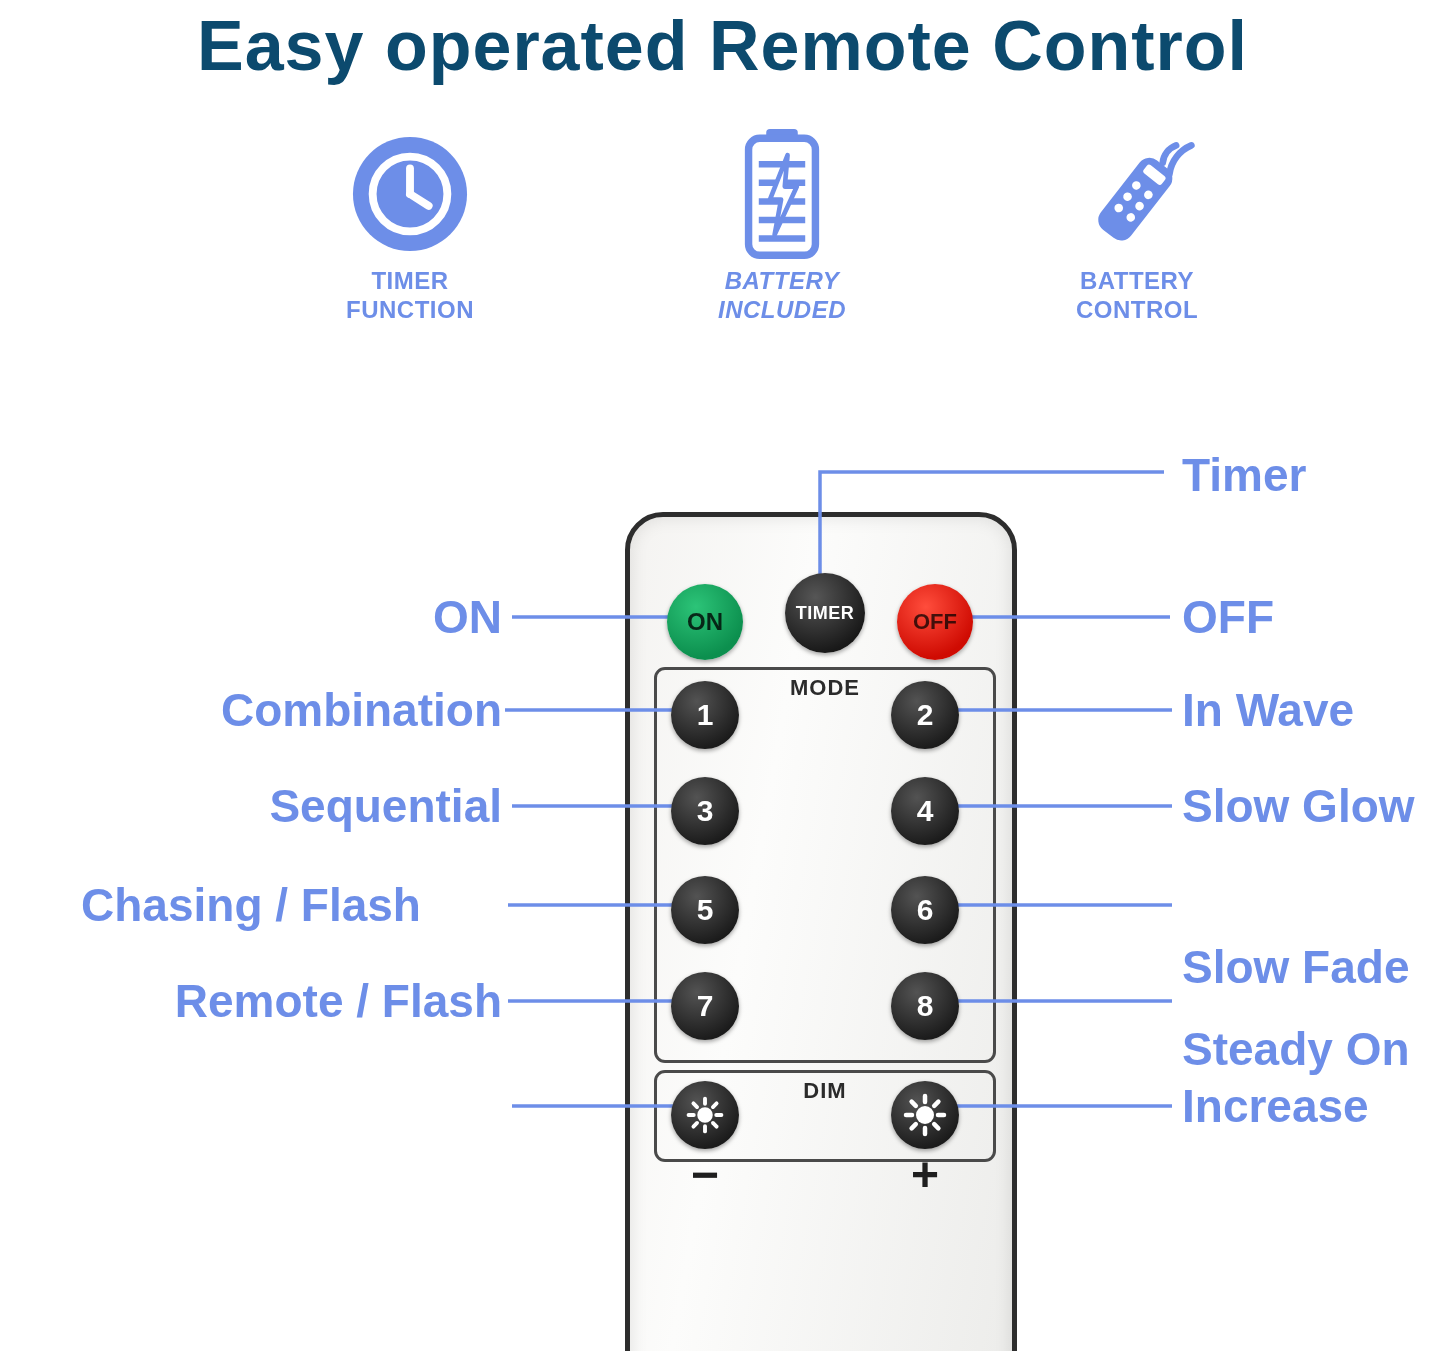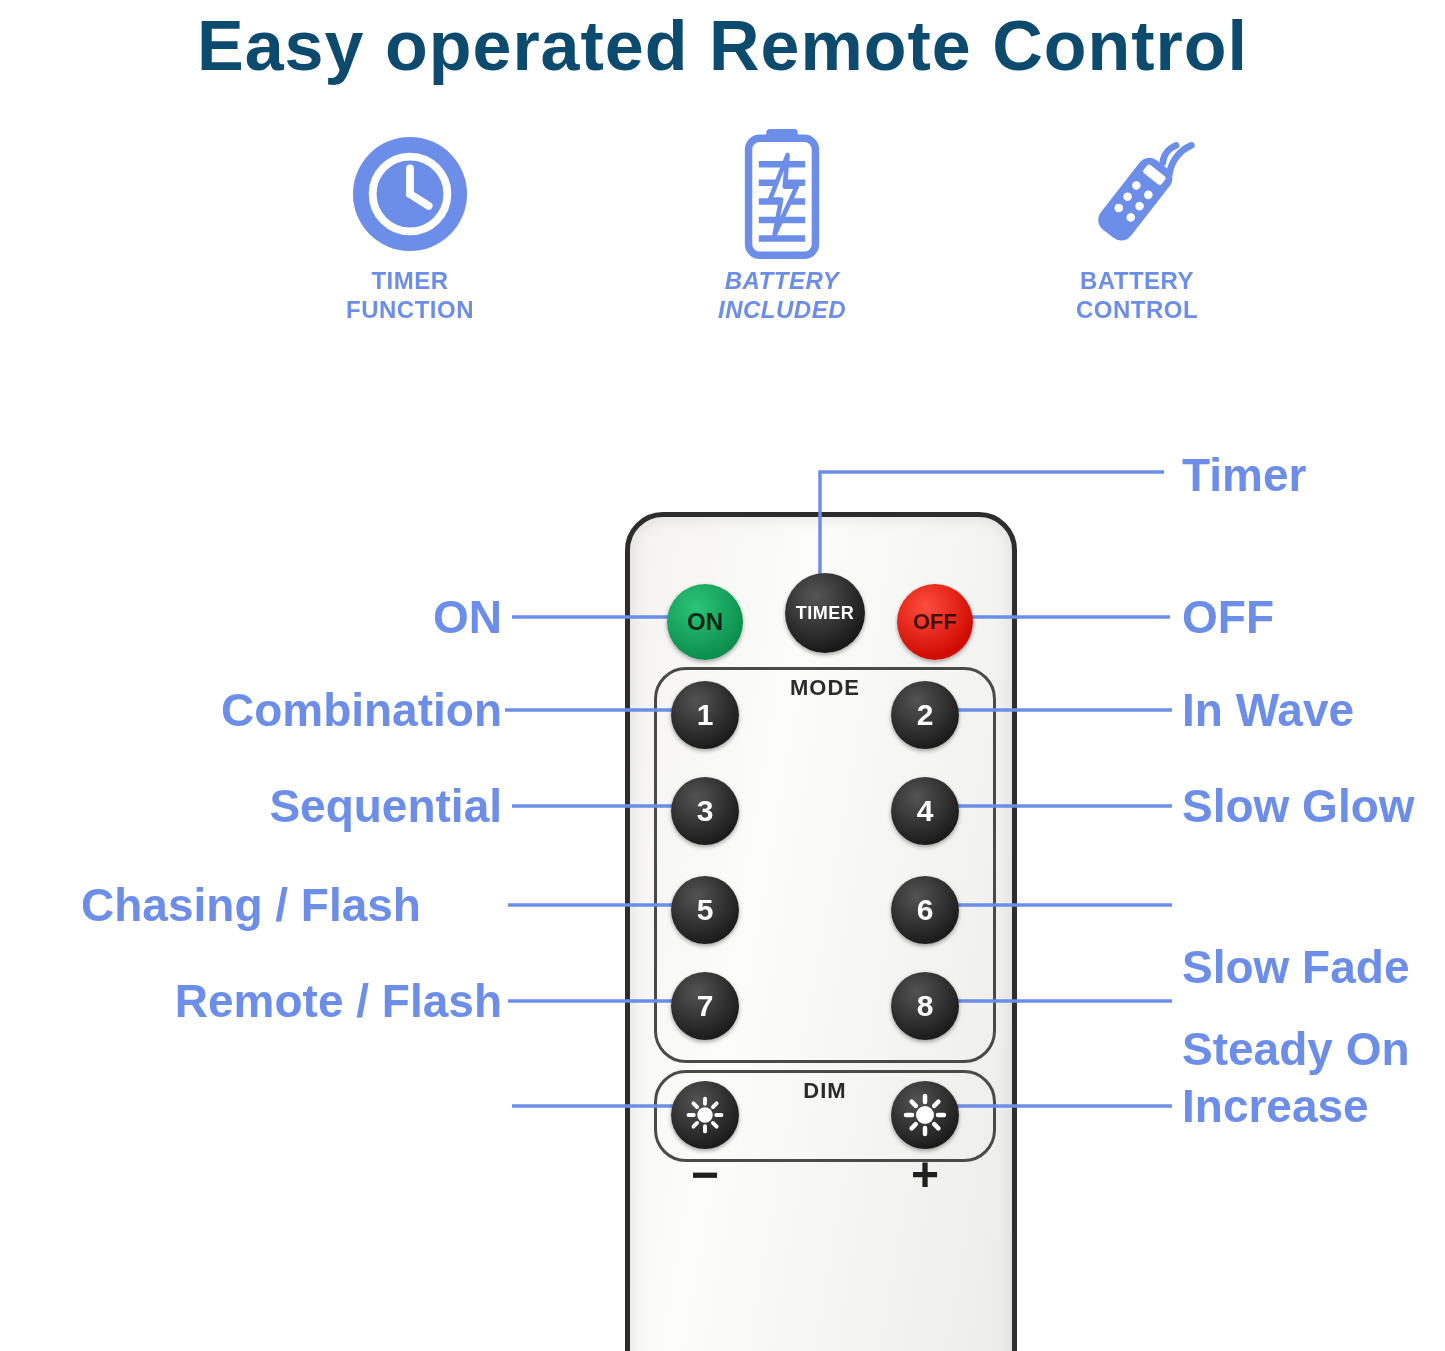--- a/index.html
+++ b/index.html
@@ -28,21 +28,21 @@
   .btn, .circle-btn {
     position:absolute; border-radius:50%; display:flex; align-items:center; justify-content:center;
     font-weight:bold; z-index:10; box-shadow:0 2px 4px rgba(0,0,0,0.35);
   }
   .btn-on    { width:76px; height:76px; background:radial-gradient(circle at 38% 30%, #2cc478, #0c8f4e 72%); color:rgba(0,0,0,0.78); font-size:24px; }
   .btn-timer { width:80px; height:80px; background:radial-gradient(circle at 38% 30%, #565656, #181818 75%); color:#ffffff; font-size:18px; letter-spacing:0.5px; }
   .btn-off   { width:76px; height:76px; background:radial-gradient(circle at 38% 30%, #ff4d3c, #cf0b02 72%); color:rgba(0,0,0,0.72); font-size:22px; }
 
   .circle-btn { width:68px; height:68px; background:radial-gradient(circle at 38% 30%, #535353, #1b1b1b 75%); color:#ffffff; font-size:30px; }
 
-  .mode-box, .dim-box { position:absolute; left:24px; width:342px; border:3px solid #4a4a4a; border-radius:32px; }
+  .mode-box, .dim-box { position:absolute; left:24px; width:342px; border:3px solid #4a4a4a; border-radius:11px; }
   .mode-box { top:150px; height:396px; }
   .dim-box  { top:553px; height:92px; }
   .section-label { position:absolute; top:5px; left:0; width:100%; text-align:center; font-size:22px; font-weight:bold; color:#2b2b2b; letter-spacing:1px; }
 
   .sym { position:absolute; width:60px; text-align:center; font-size:48px; font-weight:bold; color:#1f1f1f; z-index:10; }
 
   .callout { position:absolute; font-size:46px; font-weight:bold; color:#6D8EE8; white-space:nowrap; line-height:58px; height:58px; }
   .callout.left  { left:0; width:502px; text-align:right; }
   .callout.right { left:1182px; text-align:left; }
 </style>

